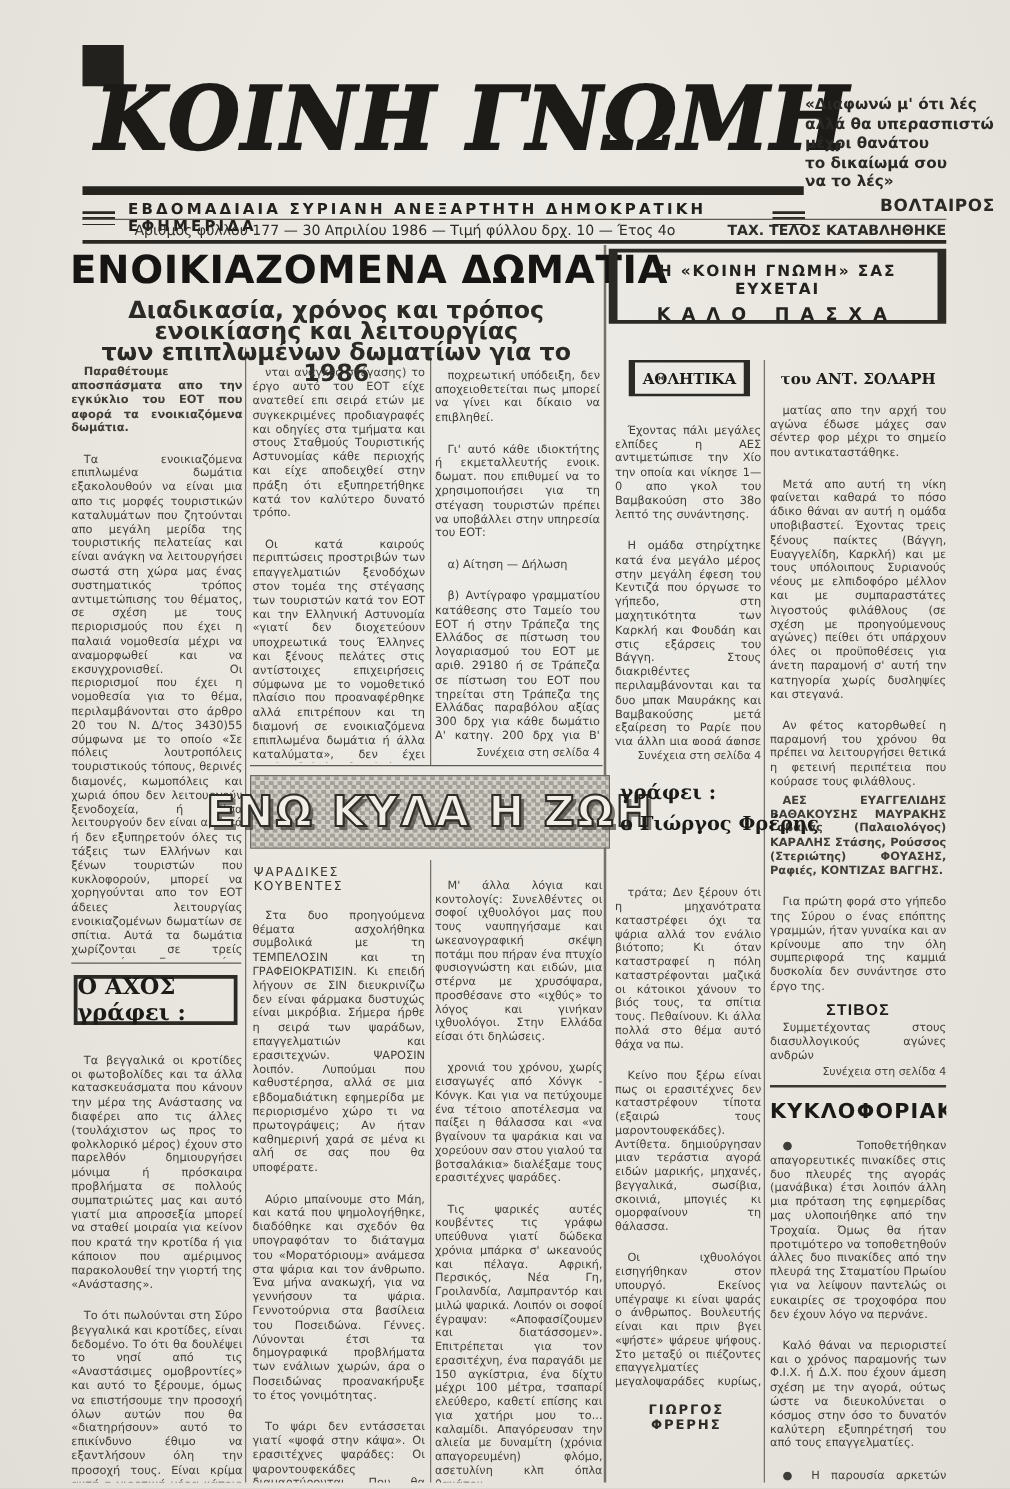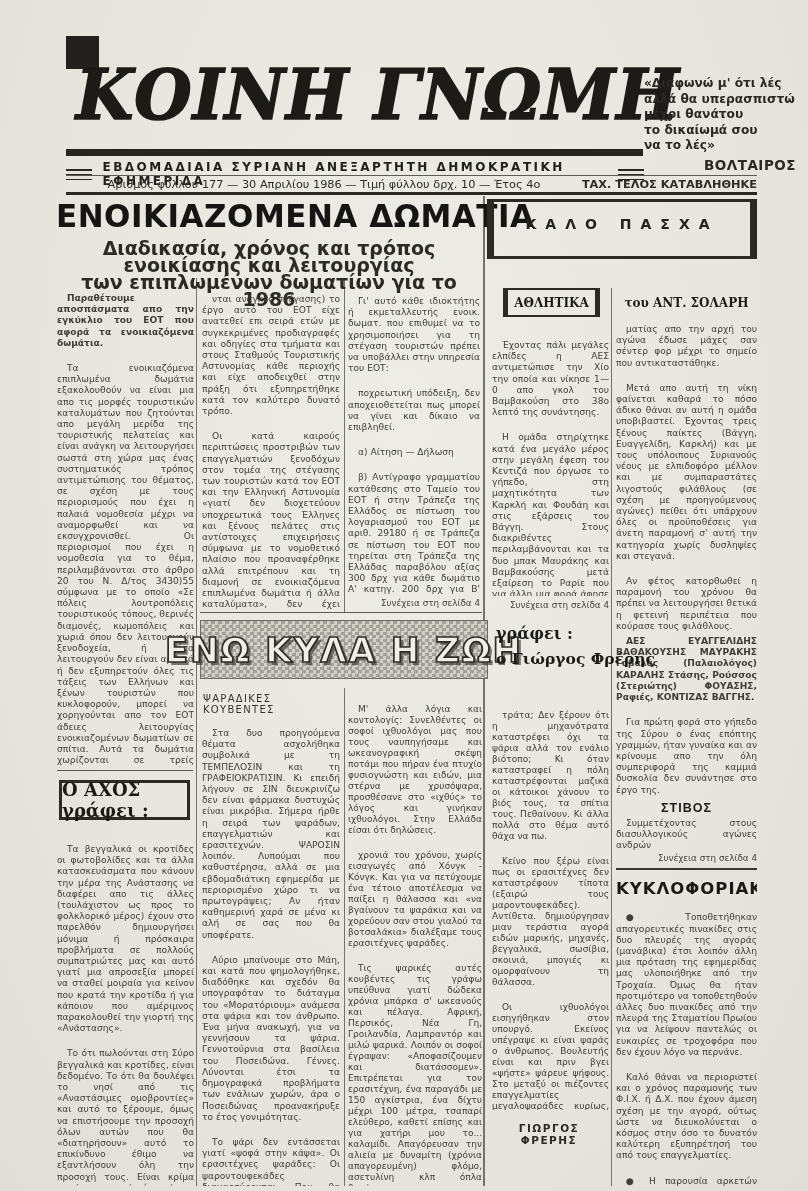--- a/index.html
+++ b/index.html
@@ -128,29 +128,30 @@
 
   <div class="abs bt clip" style="left:57px; top:279px; width:137px; height:488px;" data-name="lead-col-1">
       <p>Παραθέτουμε αποσπάσματα απο την εγκύκλιο του ΕΟΤ που αφορά τα ενοικιαζόμενα δωμάτια.</p>
       <p>Τα ενοικιαζόμενα επιπλωμένα δωμάτια εξακολουθούν να είναι μια απο τις μορφές τουριστικών καταλυμάτων που ζητούνται απο μεγάλη μερίδα της τουριστικής πελατείας και είναι ανάγκη να λειτουργήσει σωστά στη χώρα μας ένας συστηματικός τρόπος αντιμετώπισης του θέματος, σε σχέση με τους περιορισμούς που έχει η παλαιά νομοθεσία μέχρι να αναμορφωθεί και να εκσυγχρονισθεί. Οι περιορισμοί που έχει η νομοθεσία για το θέμα, περιλαμβάνονται στο άρθρο 20 του Ν. Δ/τος 3430)55 σύμφωνα με το οποίο «Σε πόλεις λουτροπόλεις τουριστικούς τόπους, θερινές διαμονές, κωμοπόλεις και χωριά όπου δεν λειτουργούν ξενοδοχεία, ή όσα λειτουργούν δεν είναι αρκετά ή δεν εξυπηρετούν όλες τις τάξεις των Ελλήνων και ξένων τουριστών που κυκλοφορούν, μπορεί να χορηγούνται απο τον ΕΟΤ άδειες λειτουργίας ενοικιαζομένων δωματίων σε σπίτια. Αυτά τα δωμάτια χωρίζονται σε τρείς κατηγορίες. Στην πρώτη κατηγορία που αντιστοιχεί στο τιμολόγιο δωματίου ξενοδοχείου Γ' τάξης στη δεύτερη κατηγορία που αντιστοιχεί στο τιμολόγιο ξενοδοχείου Δ' τάξης και στην τρίτη κατηγορία που αντιστοιχεί στο τιμολόγιο ξενοδοχείου Ε' τάξης κλπ.</p>
     </div>
   <div class="abs bt clip" style="left:202px; top:280px; width:138px; height:330px;" data-name="lead-col-2">
       <p>νται ανάγκες στέγασης) το έργο αυτό του ΕΟΤ είχε ανατεθεί επι σειρά ετών με συγκεκριμένες προδιαγραφές και οδηγίες στα τμήματα και στους Σταθμούς Τουριστικής Αστυνομίας κάθε περιοχής και είχε αποδειχθεί στην πράξη ότι εξυπηρετήθηκε κατά τον καλύτερο δυνατό τρόπο.</p>
       <p>Οι κατά καιρούς περιπτώσεις προστριβών των επαγγελματιών ξενοδόχων στον τομέα της στέγασης των τουριστών κατά τον ΕΟΤ και την Ελληνική Αστυνομία «γιατί δεν διοχετεύουν υποχρεωτικά τους Έλληνες και ξένους πελάτες στις αντίστοιχες επιχειρήσεις σύμφωνα με το νομοθετικό πλαίσιο που προαναφέρθηκε αλλά επιτρέπουν και τη διαμονή σε ενοικιαζόμενα επιπλωμένα δωμάτια ή άλλα καταλύματα», δεν έχει αποδειχθεί ότι θεμελιώνεται με σοβαρή κριτική, δότι ο τουρίστας έχει αναγνωρισμένο το δικαίωμα και κάνει μόνος τη δική του επιλογή, σκέφτεται ελεύθερα και παίρνει τη δική του απόφαση για το που θα πάει και που θα μείνει και κάθε παρέμβαση ή υ</p>
     </div>
   <div class="abs bt clip" style="left:348px; top:282px; width:132px; height:312px;" data-name="lead-col-3">
+      <p>ποχρεωτική υπόδειξη, δεν αποχειοθετείται πως μπορεί να γίνει και δίκαιο να επιβληθεί.</p>
       <p>Γι' αυτό κάθε ιδιοκτήτης ή εκμεταλλευτής ενοικ. δωματ. που επιθυμεί να το χρησιμοποιήσει για τη στέγαση τουριστών πρέπει να υποβάλλει στην υπηρεσία του ΕΟΤ:</p>
-      <p>ποχρεωτική υπόδειξη, δεν αποχειοθετείται πως μπορεί να γίνει και δίκαιο να επιβληθεί.</p>
       <p>α) Αίτηση — Δήλωση</p>
       <p>β) Αντίγραφο γραμματίου κατάθεσης στο Ταμείο του ΕΟΤ ή στην Τράπεζα της Ελλάδος σε πίστωση του λογαριασμού του ΕΟΤ με αριθ. 29180 ή σε Τράπεζα σε πίστωση του ΕΟΤ που τηρείται στη Τράπεζα της Ελλάδας παραβόλου αξίας 300 δρχ για κάθε δωμάτιο Α' κατηγ. 200 δρχ για Β' κατ. 100 δρχ για Γ' κατηγ.</p>
       <p>Η περιφερειακή Υπηρεσία του ΕΟΤ μετά τη λήψη των δικαιολογητικών απο τους ενδιαφερόμενους θα χορηγούν τις άδειες λειτουργίες των ενοικιαζομένων δωματίων μετά απο αυτοψία μιμελούς επιτροπής, η οποία θα αποτελείται απο ένα υπάλληλο τους, έναν εκπρόσωπο της Ελληνικής</p>
     </div>
   <div class="abs continued" style="left:348px; top:596px; width:132px;" data-name="lead-continued-note">Συνέχεια στη σελίδα 4</div>
 
   <div class="abs easter-box" data-name="easter-wishes-box">
+    <div class="easter-line1" data-name="easter-line1">Η «ΚΟΙΝΗ ΓΝΩΜΗ» ΣΑΣ ΕΥΧΕΤΑΙ</div>
     <div class="easter-line2" data-name="easter-line2">ΚΑΛΟ ΠΑΣΧΑ</div>
   </div>
 
   <div class="abs sports-box" data-name="sports-header-box">ΑΘΛΗΤΙΚΑ</div>
   <div class="abs bt clip" style="left:492px; top:326px; width:117px; height:270px;" data-name="sports-col-1">
       <p>Έχοντας πάλι μεγάλες ελπίδες η ΑΕΣ αντιμετώπισε την Χίο την οποία και νίκησε 1—0 απο γκολ του Βαμβακούση στο 38ο λεπτό της συνάντησης.</p>
       <p>Η ομάδα στηρίχτηκε κατά ένα μεγάλο μέρος στην μεγάλη έφεση του Κεντιζά που όργωσε το γήπεδο, στη μαχητικότητα των Καρκλή και Φουδάη και στις εξάρσεις του Βάγγη. Στους διακριθέντες περιλαμβάνονται και τα δυο μπακ Μαυράκης και Βαμβακούσης μετά εξαίρεση το Ραρίε που για άλλη μια φορά άφησε την πιο «καυτή» θέση.</p>
       <p>Τον Ευαγγελίδη που με δυο καταπληκτικές αποκρούσεις στο 72' κράτησε την εστία του ανέπαφη δείχνοντας παράλληλα πως και το Γαβαλά που τρακ</p>
     </div>
   <div class="abs continued" style="left:492px; top:598px; width:117px;" data-name="sports-continued-note">Συνέχεια στη σελίδα 4</div>

